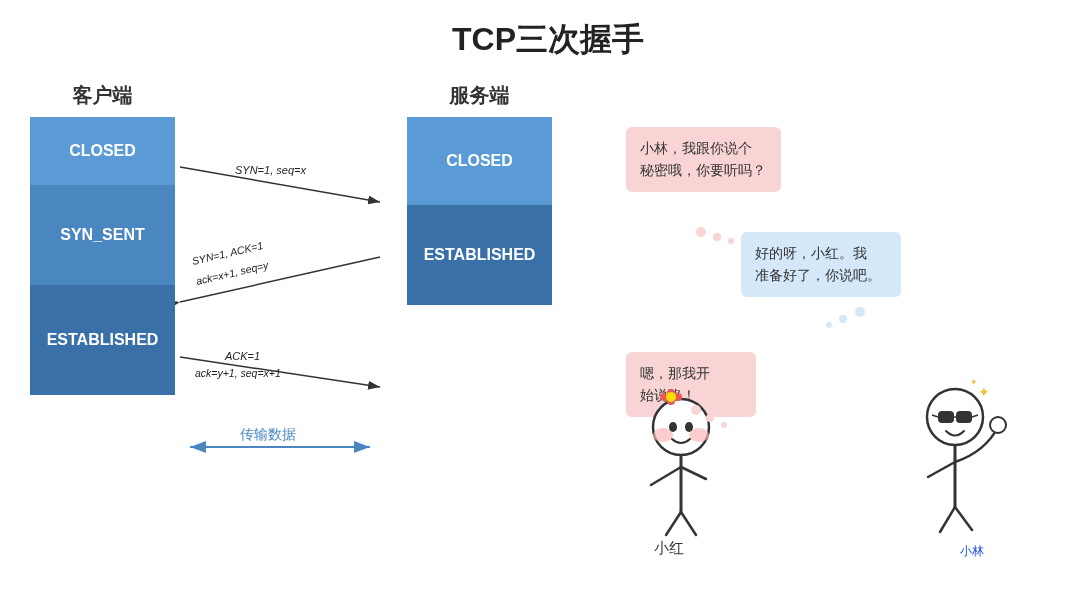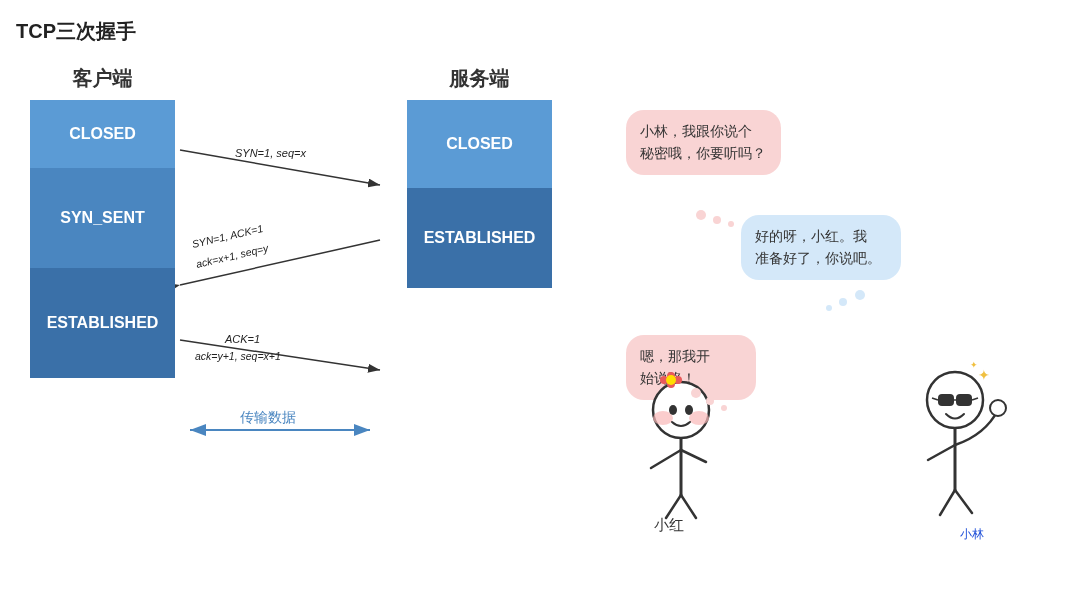--- a/index.html
+++ b/index.html
@@ -5,21 +5,22 @@
     * { margin: 0; padding: 0; box-sizing: border-box; }
     body {
       width: 1080px;
       height: 608px;
       background: #fff;
       font-family: 'Arial', sans-serif;
       overflow: hidden;
       position: relative;
     }
     .page-title {
-      font-size: 20px;
+      text-align: center;
+      font-size: 32px;
       font-weight: bold;
       padding: 18px 0 10px 16px;
       color: #222;
     }
     .main-content {
       display: flex;
       flex-direction: row;
       align-items: flex-start;
       padding: 0 30px;
       gap: 16px;
@@ -114,21 +115,21 @@
     .illustration {
       flex: 1;
       position: relative;
       height: 520px;
       margin-top: 0;
     }
 
     
     .bubble {
       position: absolute;
-      border-radius: 18px;
+      border-radius: 6px;
       padding: 10px 14px;
       font-size: 14px;
       line-height: 1.6;
       color: #333;
     }
     .bubble-pink {
       background: #f9d4d4;
     }
     .bubble-blue {
       background: #d4e8f9;
@@ -262,21 +263,21 @@
 
       <line x1="65" y1="170" x2="50" y2="195" stroke="#333" stroke-width="2.5" stroke-linecap="round"></line>
       <line x1="65" y1="170" x2="82" y2="193" stroke="#333" stroke-width="2.5" stroke-linecap="round"></line>
 
       <line x1="65" y1="125" x2="38" y2="140" stroke="#333" stroke-width="2.5" stroke-linecap="round"></line>
       <path d="M 65 125 Q 95 115 108 90" stroke="#333" stroke-width="2.5" fill="none" stroke-linecap="round"></path>
 
       <circle cx="108" cy="88" r="8" fill="#fff" stroke="#333" stroke-width="2"></circle>
     </svg>
 
-    <div style="position:absolute; bottom:40px; left:48px; font-size:15px; color:#333;">小红</div>
+    <div style="position:absolute; bottom:34px; left:48px; font-size:15px; color:#333;">小红</div>
     <div style="position:absolute; bottom:32px; right:66px; font-size:12px; color:#1d4ed8;">小林</div>
 
     <svg style="position:absolute; top:145px; left:85px;" width="50" height="30">
       <circle cx="10" cy="15" r="5" fill="#f9d4d4"></circle>
       <circle cx="26" cy="20" r="4" fill="#f9d4d4"></circle>
       <circle cx="40" cy="24" r="3" fill="#f9d4d4"></circle>
     </svg>
 
     <svg style="position:absolute; top:230px; right:175px;" width="60" height="30">
       <circle cx="45" cy="10" r="5" fill="#d4e8f9"></circle>

